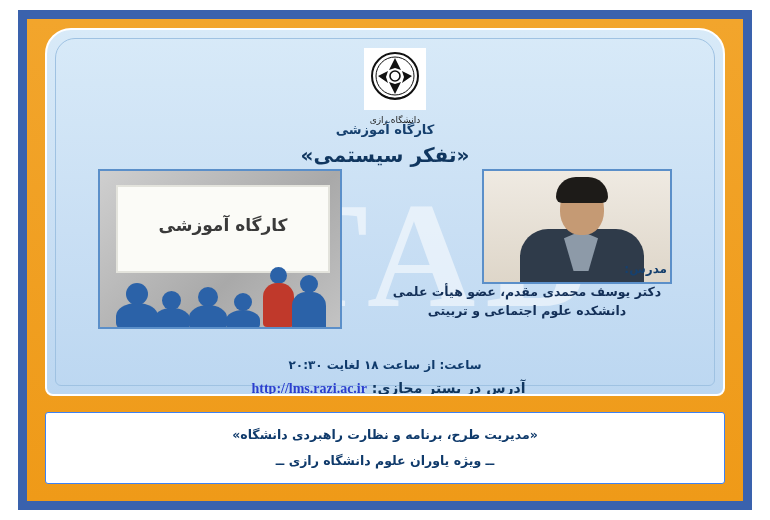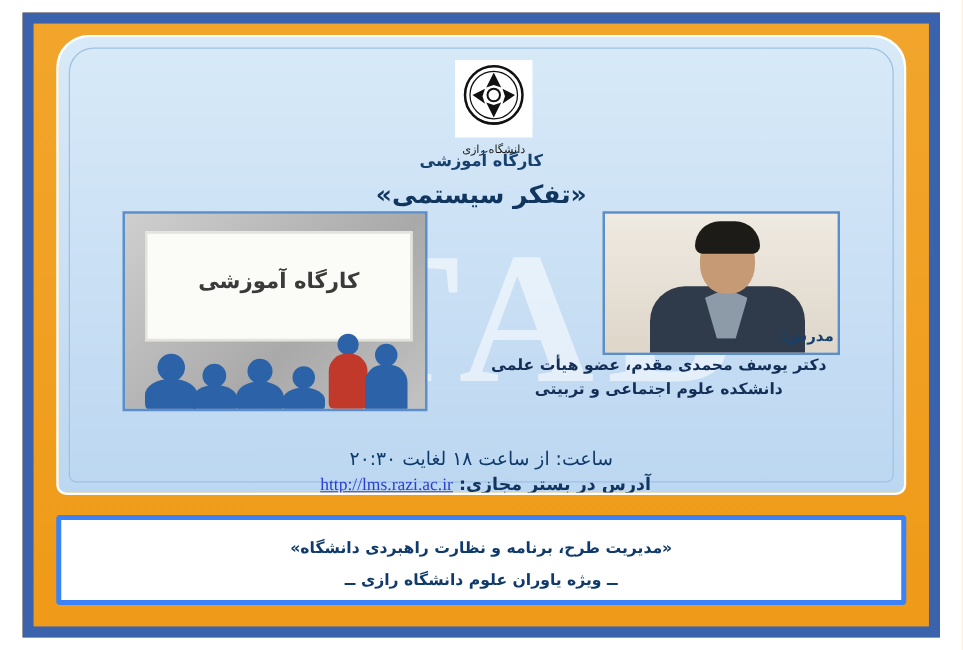--- a/index.html
+++ b/index.html
@@ -258,56 +258,56 @@
     font-size: 13.5px;
     font-weight: bold;
     color: #0f3a6b;
   }
   .sched-hour {
     position: absolute;
     left: 0;
     top: 328px;
     width: 100%;
     text-align: center;
-    font-size: 15px;
-    font-weight: normal;
+    font-size: 12px;
+    font-weight: bold;
     color: #0f3a6b;
   }
   .addr-row {
     position: absolute;
     left: 0;
     top: 350px;
     width: 100%;
     text-align: center;
     font-size: 14px;
     font-weight: bold;
     color: #10365f;
   }
   .addr-row .addr-label { margin-right: 10px; }
   .addr-link {
     color: #2b3fcf;
     text-decoration: underline;
     font-family: "Liberation Serif", "DejaVu Serif", serif;
     font-size: 14px;
-    font-weight: normal;
+    font-weight: bold;
     direction: ltr;
     unicode-bidi: embed;
     padding-left: 17px;
   }
 
   
   .bottom-band {
     position: absolute;
     left: 45px;
     top: 412px;
     width: 680px;
     height: 72px;
     box-sizing: border-box;
     background: #ffffff;
-    border: 4px solid #3b82f6;
+    border: 1px solid #3b82f6;
     border-radius: 3px;
   }
   .bottom-line1 {
     position: absolute;
     top: 14px;
     left: 0;
     width: 100%;
     text-align: center;
     font-size: 12.5px;
     font-weight: bold;

